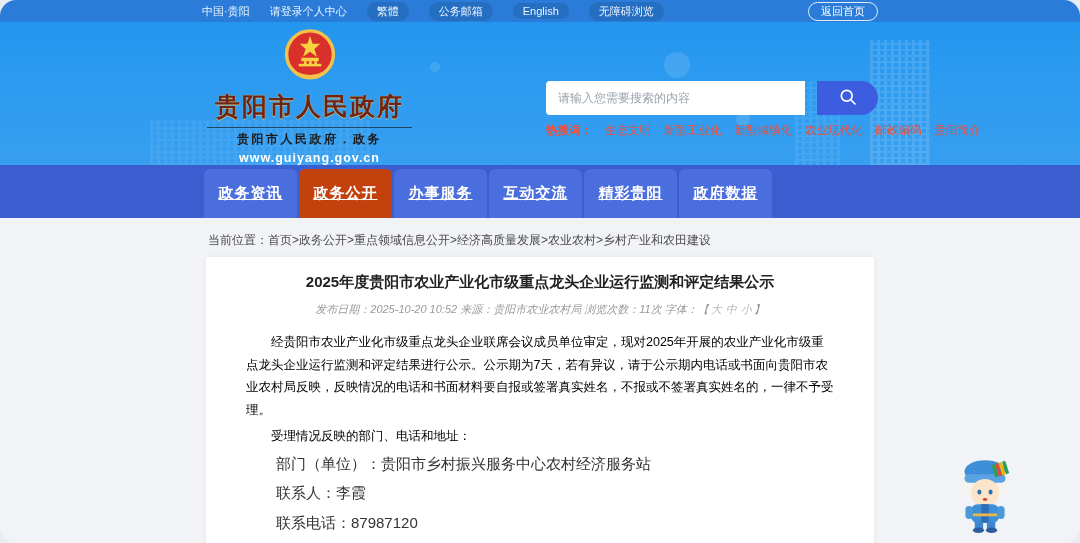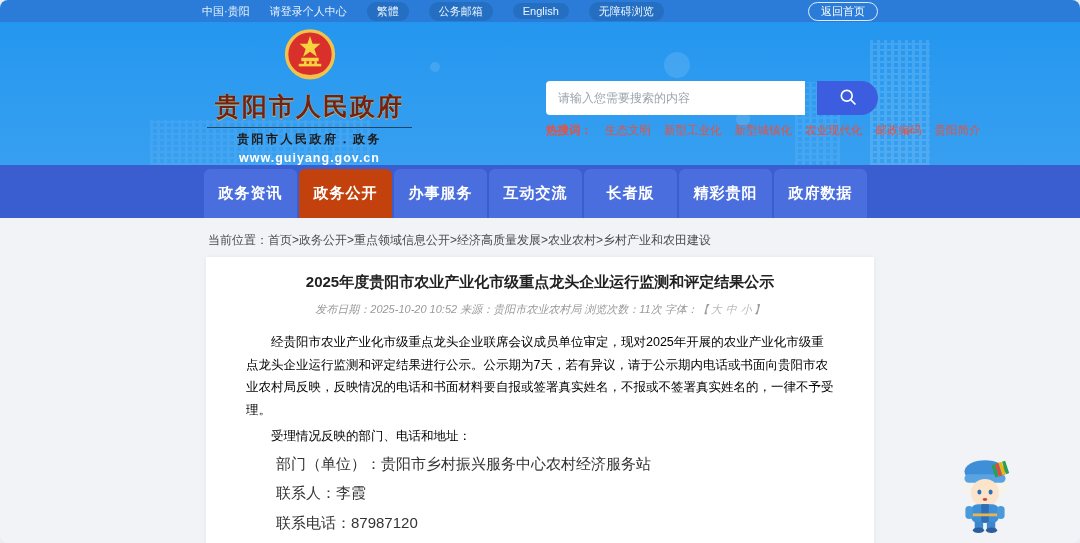--- a/index.html
+++ b/index.html
@@ -1,21 +1,21 @@
 <!DOCTYPE html>
 <html><head>
 <meta charset="utf-8">
 <style>
   * { margin:0; padding:0; box-sizing:border-box; }
   html,body { width:1080px; height:543px; overflow:hidden; }
   body {
     font-family:"Liberation Sans","DejaVu Sans",sans-serif;
     background:#e9ecf0;
   }
-  .window { width:1080px; height:543px; border-radius:8px; overflow:hidden;
+  .window { width:1080px; height:543px; border-radius:16px; overflow:hidden;
     display:flex; flex-direction:column; background:#f1f3f6; }
 
   
   .topbar { height:22px; background:#2a7cd8; flex:0 0 auto; }
   .topbar-inner { width:676px; margin:0 auto; height:100%;
     display:flex; align-items:center; gap:20px; }
   .top-item { color:#eaf4ff; font-size:11px; cursor:pointer; white-space:nowrap; }
   .top-item.pill { background:rgba(0,0,0,0.10); border-radius:9px; padding:2px 10px; }
   .return-home { margin-left:auto; color:#fff; font-size:11px; cursor:pointer;
     border:1px solid rgba(255,255,255,0.85); border-radius:10px; padding:1px 12px;text-align:right; }
@@ -54,21 +54,21 @@
   .hot-row { margin-top:8px; display:flex; gap:13px; font-size:11.5px; white-space:nowrap; }
   .hot-label { color:#ef4e38; font-weight:bold; }
   .hot-word { color:#ef4e38; cursor:pointer; }
 
   
   .nav { height:53px; background:#3a5ed0; flex:0 0 auto; }
   .nav-inner { width:676px; margin:0 auto; height:100%; display:flex;
     align-items:flex-end; gap:2px; padding-left:2px; }
   .tab { width:93px; height:49px; background:#4a6edd; border-radius:6px 6px 0 0;
     display:flex; align-items:center; justify-content:center;
-    color:#fff; font-size:15px; font-weight:bold; cursor:pointer; letter-spacing:1px; }
+    color:#fff; font-size:15px; font-weight:bold; cursor:pointer; letter-spacing:1px;text-decoration:underline; }
   .tab.active { background:#c2410c; }
 
   
   .main { flex:1; background:#f1f3f6; position:relative; }
   .main-inner { width:668px; margin:0 auto; padding-top:10px; }
   .breadcrumb { font-size:12px; color:#4a4a4a; padding:4px 2px 8px; }
   .breadcrumb .bc-path { color:#4a4a4a; cursor:pointer; }
 
   .card { background:#ffffff; box-shadow:0 0 6px rgba(0,0,0,0.05);
     padding:16px 40px 40px; min-height:300px; }
@@ -151,21 +151,20 @@
       </div>
     </div>
   </div>
 
   <div class="nav">
     <div class="nav-inner">
       <div class="tab">政务资讯</div>
       <div class="tab active">政务公开</div>
       <div class="tab">办事服务</div>
       <div class="tab">互动交流</div>
-      <div class="tab">长者版</div>
       <div class="tab">精彩贵阳</div>
       <div class="tab">政府数据</div>
     </div>
   </div>
 
   <div class="main">
     <div class="main-inner">
       <div class="breadcrumb">
         <span>当前位置：</span><span class="bc-path">首页&gt;政务公开&gt;重点领域信息公开&gt;经济高质量发展&gt;农业农村&gt;乡村产业和农田建设</span>
       </div>

